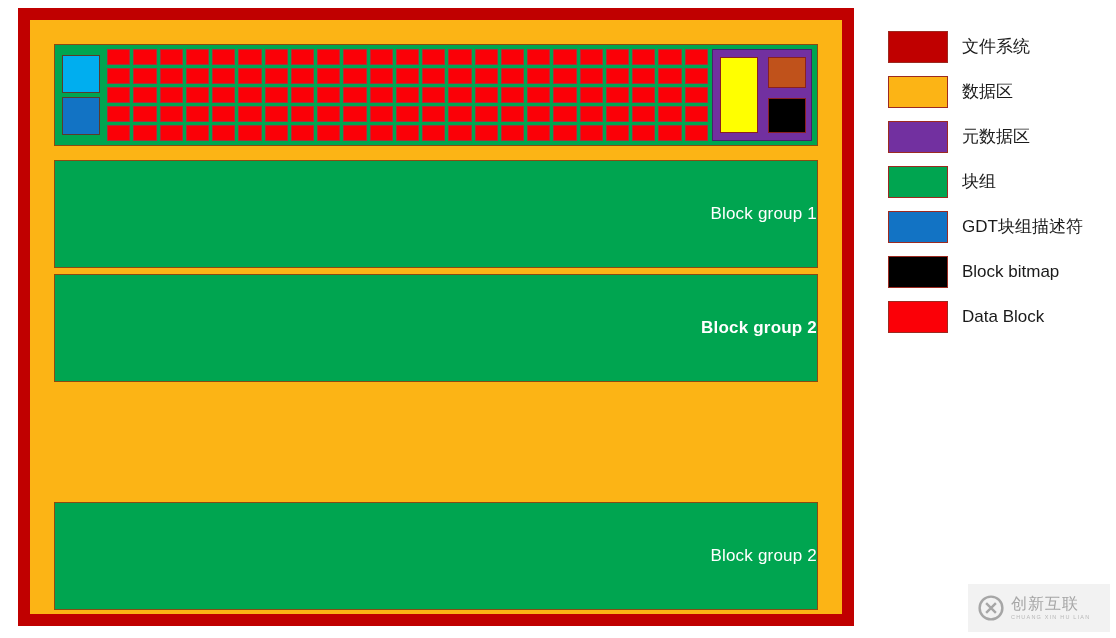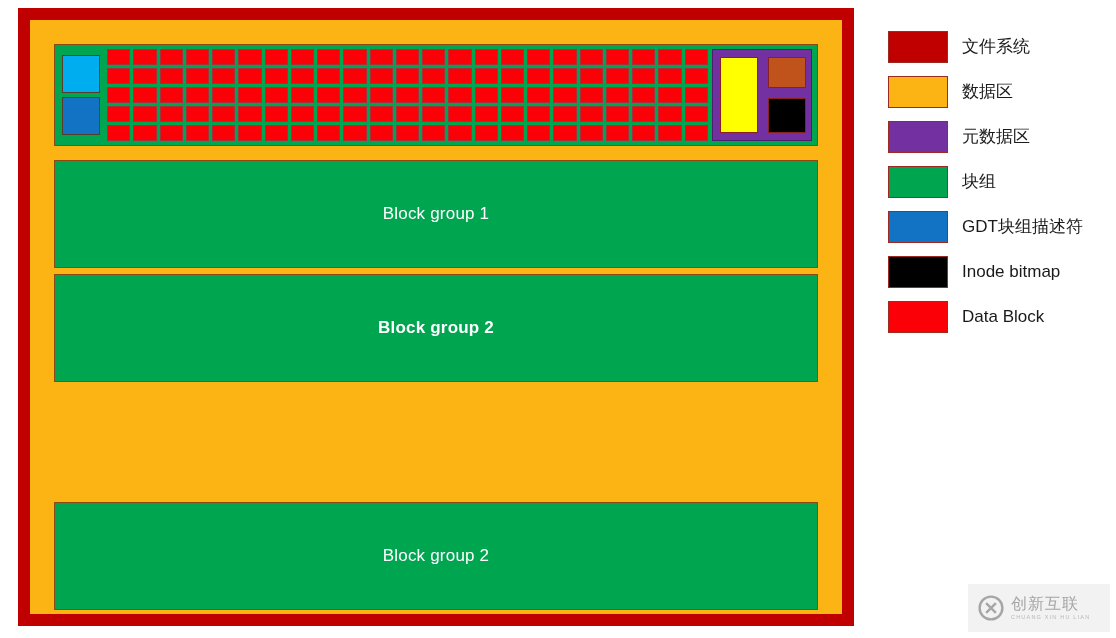--- a/index.html
+++ b/index.html
@@ -134,21 +134,21 @@
   .block-group-row {
     position: absolute;
     left: 24px;
     width: 764px;
     height: 108px;
     background: #00A550;
     border: 1px solid #8a4a12;
     box-sizing: border-box;
     display: flex;
     align-items: center;
-    justify-content: center;
+    justify-content: flex-end;
   }
   .block-group-label {
     color: #ffffff;
     font-size: 17px;
     font-family: "Liberation Sans", sans-serif;
     letter-spacing: 0.2px;
   }
   #block-group-row-1 { top: 140px; }
   #block-group-row-2 { top: 254px; font-weight: bold; }
   #block-group-row-3 { top: 368px; }
@@ -393,21 +393,21 @@
     <div class="legend-row">
       <div class="legend-swatch" style="background: rgb(0, 165, 80);"></div>
       <span class="legend-label">块组</span>
     </div>
     <div class="legend-row">
       <div class="legend-swatch" style="background: rgb(18, 115, 196);"></div>
       <span class="legend-label">GDT块组描述符</span>
     </div>
     <div class="legend-row">
       <div class="legend-swatch" style="background: rgb(0, 0, 0);"></div>
-      <span class="legend-label">Inode bitmap</span>
+      <span class="legend-label">Block bitmap</span>
     </div>
     <div class="legend-row">
       <div class="legend-swatch" style="background: rgb(251, 0, 7);"></div>
       <span class="legend-label">Data Block</span>
     </div>
   </div>
 
 <div id="watermark">
   <svg id="watermark-logo" viewBox="0 0 32 32">
     <circle cx="16" cy="16" r="14" fill="none" stroke="#A6A6A6" stroke-width="3"></circle>

